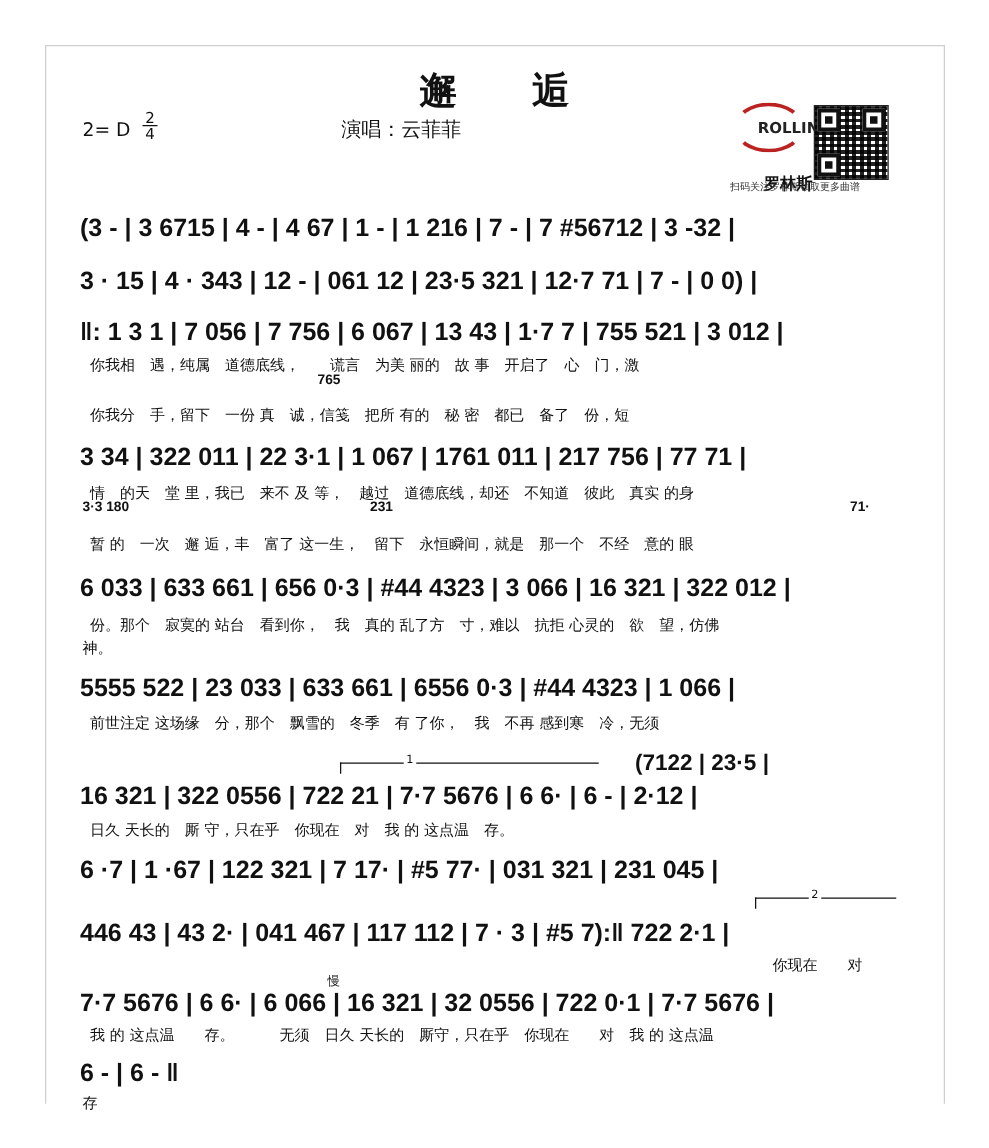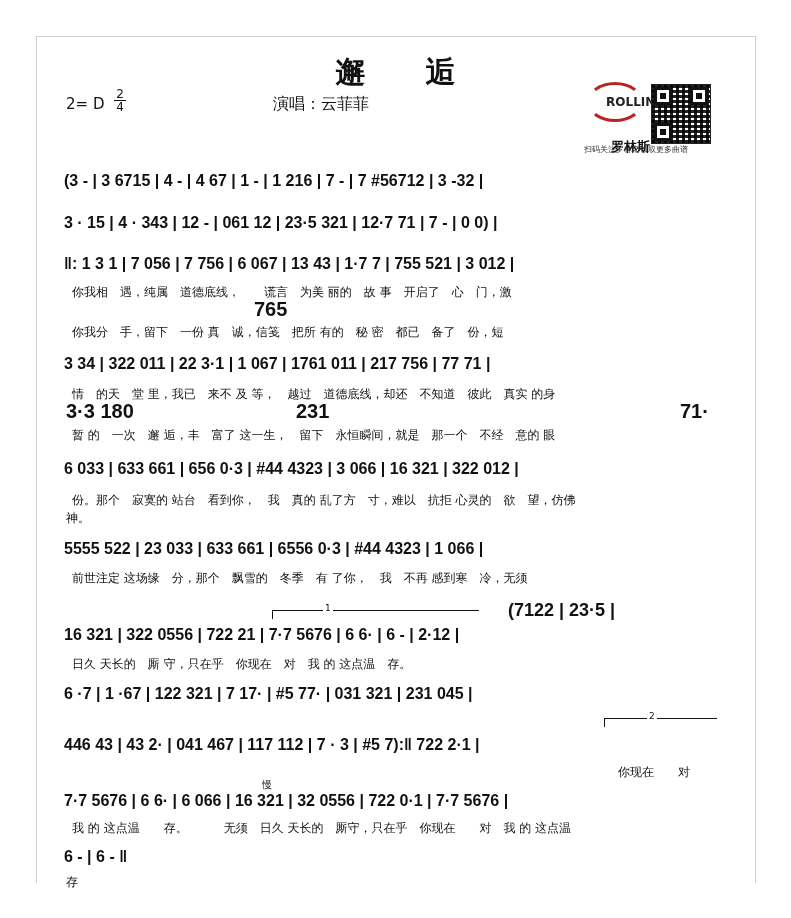--- a/index.html
+++ b/index.html
@@ -24,25 +24,25 @@
   .logo .cn { font-family:"DejaVu Serif", serif; font-weight:bold; font-size:13px; margin-top:16px; }
   .qr { position:absolute; left:651px; top:84px; width:58px; height:58px; border:1px solid #222;
         background:
           repeating-linear-gradient(90deg,#222 0 3px,#fff 3px 6px),
           repeating-linear-gradient(0deg,#222 0 3px,#fff 3px 5px);
         background-blend-mode:multiply; }
   .qr .c { position:absolute; width:12px; height:12px; border:3px solid #111; background:#fff; }
   .qr .c i { position:absolute; left:3px; top:3px; width:6px; height:6px; background:#111; }
   .qrcap { position:absolute; left:584px; top:144px; font-size:8px; color:#333; white-space:nowrap; }
 
-  .row { position:absolute; left:64px; height:22px; font-weight:bold; font-size:16px;
+  .row { position:absolute; left:64px; height:22px; font-weight:bold; font-size:20px;
          white-space:nowrap; font-family:"Liberation Sans", sans-serif; }
   .lyr { position:absolute; left:72px; font-size:12px; white-space:nowrap; color:#111;
          font-family:"DejaVu Sans", sans-serif; }
-  .alt { position:absolute; font-weight:bold; font-size:20px; white-space:nowrap;
+  .alt { position:absolute; font-weight:bold; font-size:11px; white-space:nowrap;
          font-family:"Liberation Sans", sans-serif; }
   .small { position:absolute; font-size:10px; }
   .bracket { position:absolute; border-top:1px solid #111; border-left:1px solid #111; height:8px; }
   .bracket span { position:absolute; top:-8px; font-size:9px; background:#fff; padding:0 2px; }
 </style>
 </head>
 <body>
 
 <div class="sheet"></div>
 

